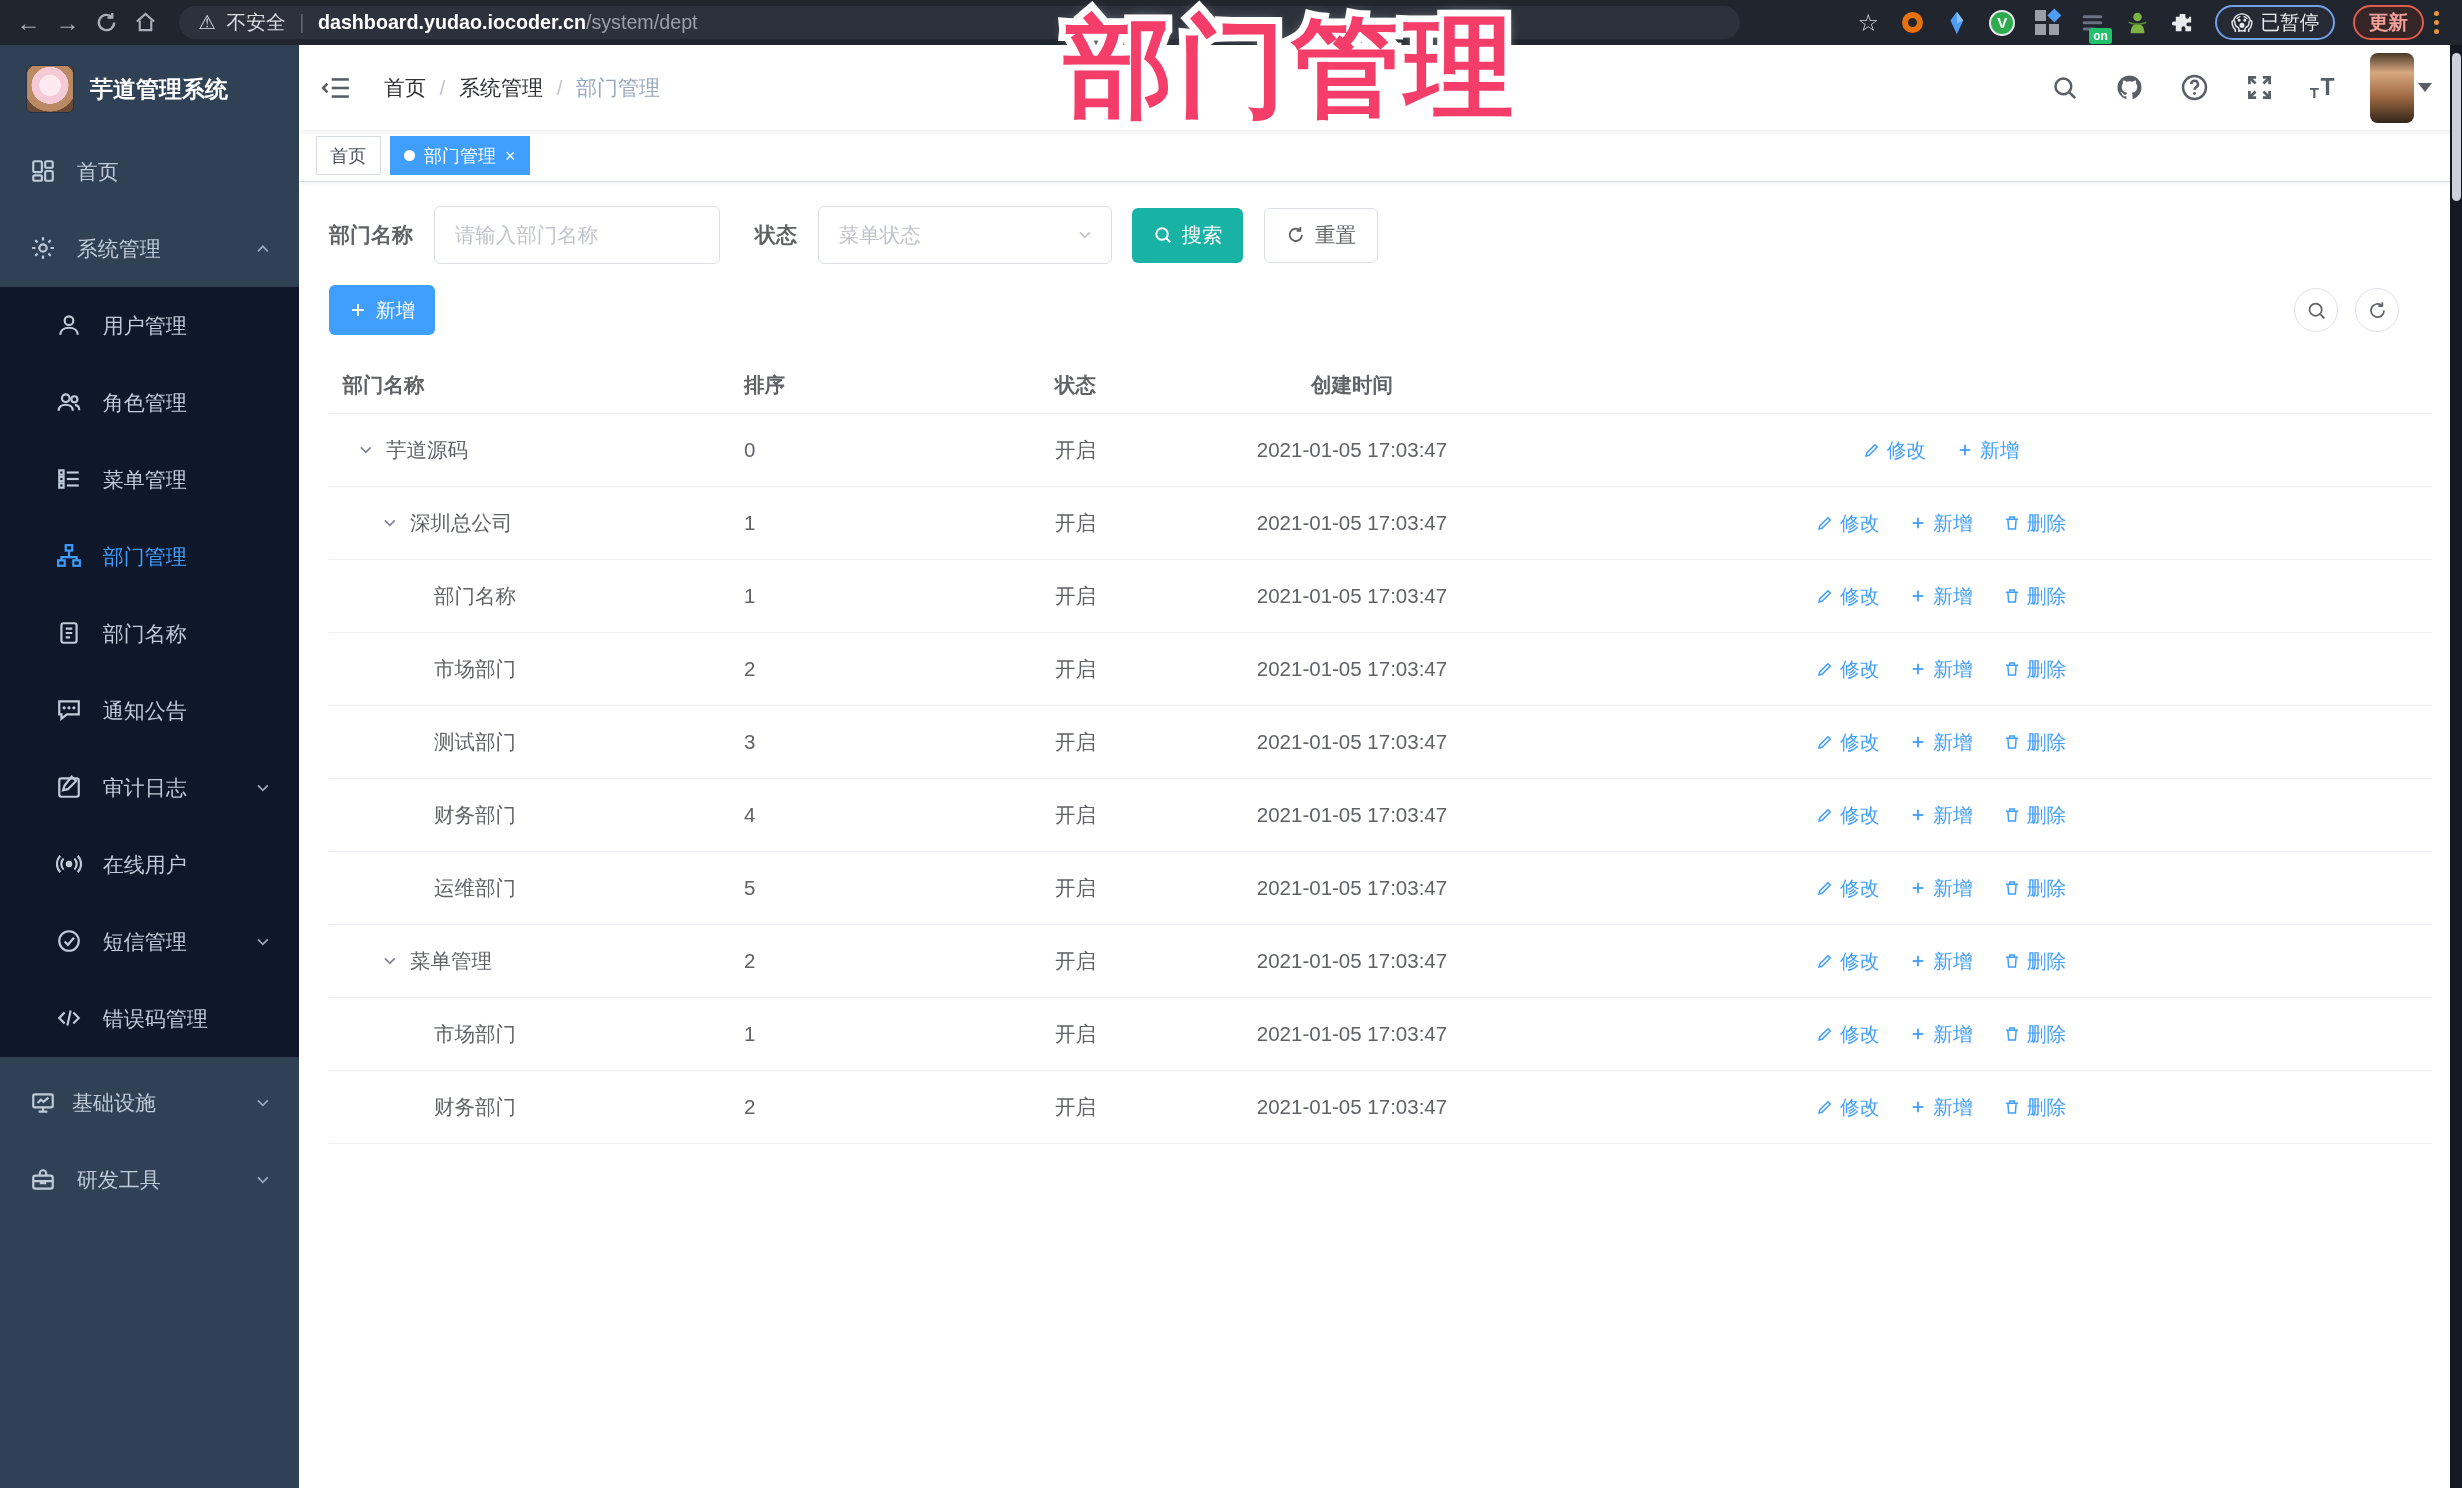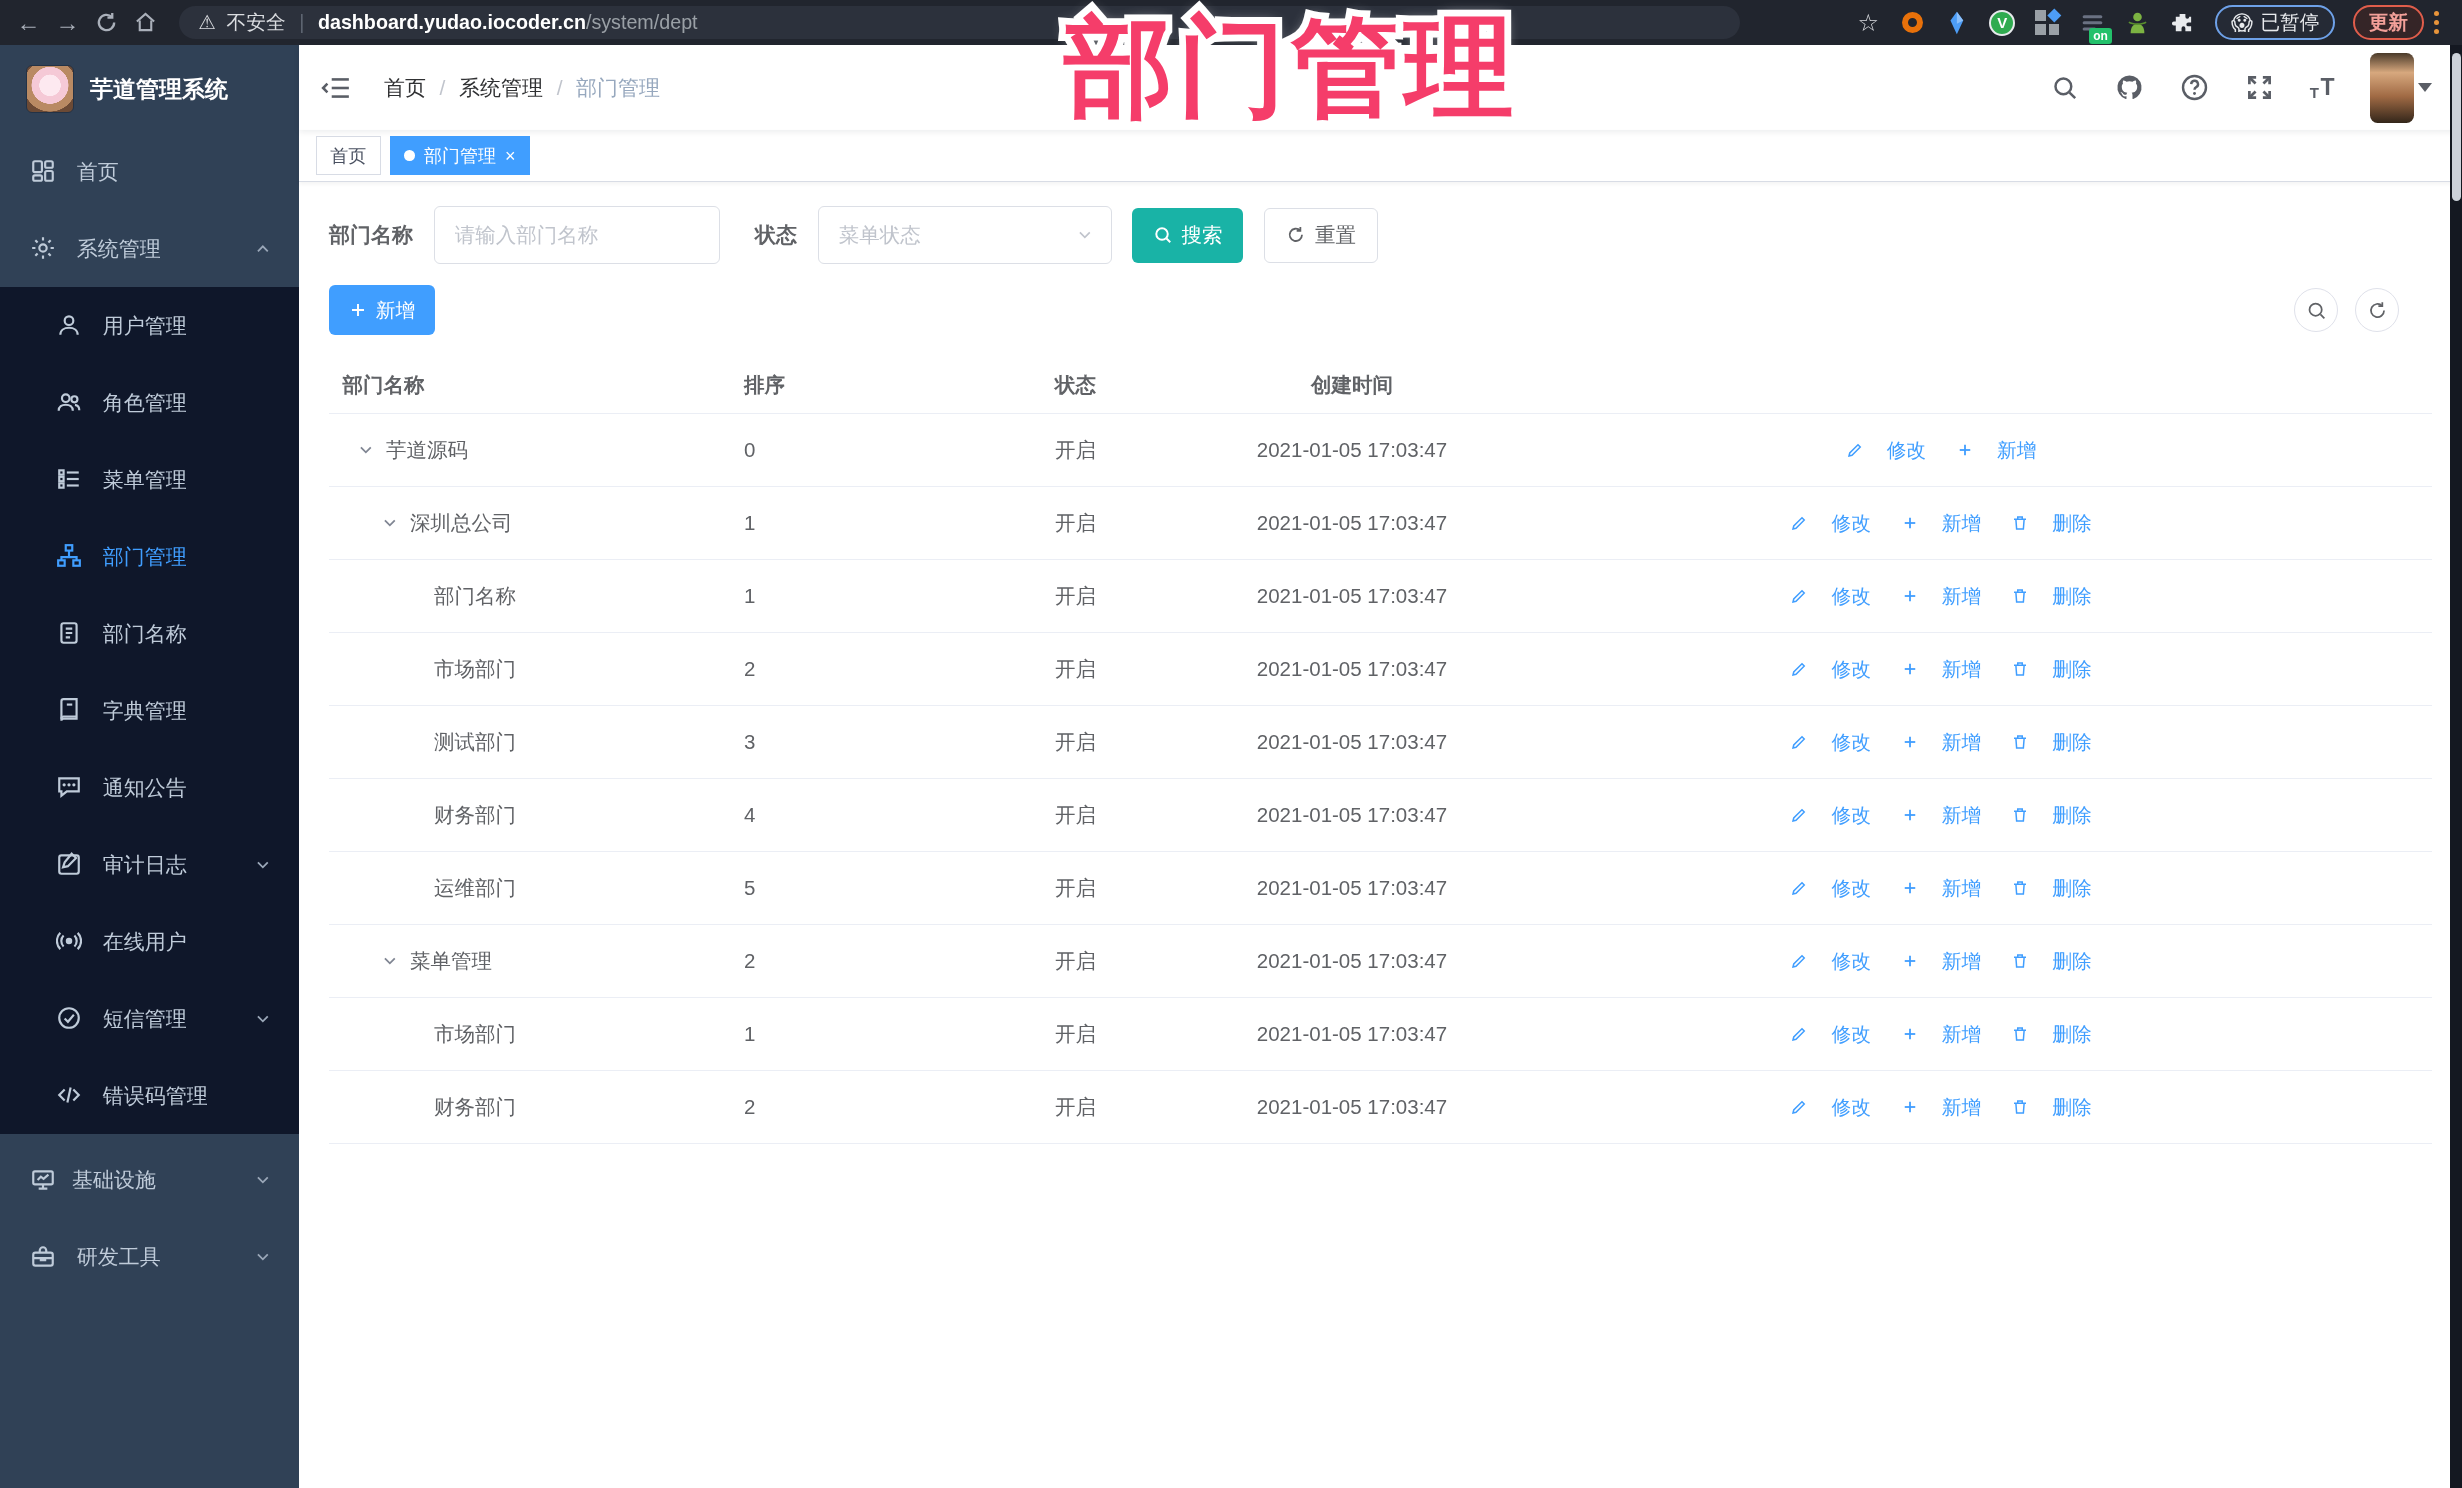--- a/index.html
+++ b/index.html
@@ -90,21 +90,21 @@
   .thead .col-name { padding-left:13.6px; }
   .tr .col-name { padding-left:27px; }
   .col-sort { width:273px; padding-left:6px; }
   .col-status { width:129px; text-align:center; }
   .col-time { width:424px; text-align:center; }
   .col-ops { flex:1; display:flex; align-items:center; justify-content:center; gap:30px; padding-right:114px; }
   .thead .col-ops { padding-right:114px; }
   .arrow { width:30px; height:21px; display:flex; align-items:center; color:#808693; flex-shrink:0; }
   .arrow.ph { visibility:hidden; }
   .ind1 { margin-left:24px; } .ind2 { margin-left:48px; }
-  .oplink { color:#409EFF; display:inline-flex; align-items:center; gap:23px; font-size:19.7px; text-decoration:none; cursor:pointer; white-space:nowrap; }
+  .oplink { color:#409EFF; display:inline-flex; align-items:center; gap:6px; font-size:19.7px; text-decoration:none; cursor:pointer; white-space:nowrap; }
 
   
   .watermark { position:absolute; left:1064px; top:7.6px; z-index:60; font-size:109px; font-weight:700; letter-spacing:4.5px; line-height:1.1; pointer-events:none; }
   .wm-stroke { position:absolute; left:0; top:0; color:#fff; -webkit-text-stroke:13.6px #ffffff; text-shadow:0 0 13.6px rgba(255,255,255,.85); }
   .wm-fill { position:relative; color:#f53d6a; }
   .page-scrollbar { position:absolute; right:0; top:45px; width:12px; height:1443px; background:#141821; z-index:45; }
   .page-scrollbar .thumb { position:absolute; left:1.5px; top:7.6px; width:9px; height:148px; border-radius:4.5px; background:#ccd1d9; }
 </style>
 </head>
 <body>
@@ -278,30 +278,20 @@
           <svg width="26" height="26" viewBox="0 0 24 24" fill="none" stroke="currentColor" stroke-width="2">
               <rect x="5" y="3" width="14" height="18" rx="2"></rect>
               <path d="M9 8h6M9 12h6M9 16h4"></path>
             </svg>
         </span>
         <span>部门名称</span>
       </div>
       <div class="si">
         <span class="sicon">
           <svg width="26" height="26" viewBox="0 0 24 24" fill="none" stroke="currentColor" stroke-width="2">
-              <path d="M5 4a2 2 0 0 1 2-2h12v18H7a2 2 0 0 0-2 2z"></path>
-              <path d="M5 20a2 2 0 0 1 2-2h12"></path>
-              <path d="M10 7h5"></path>
-            </svg>
-        </span>
-        <span>字典管理</span>
-      </div>
-      <div class="si">
-        <span class="sicon">
-          <svg width="26" height="26" viewBox="0 0 24 24" fill="none" stroke="currentColor" stroke-width="2">
               <path d="M3 4h18v12H10l-5 4v-4H3z"></path>
               <path d="M7.5 10h.01M12 10h.01M16.5 10h.01" stroke-width="3" stroke-linecap="round"></path>
             </svg>
         </span>
         <span>通知公告</span>
       </div>
       <div class="si">
         <span class="sicon">
           <svg width="26" height="26" viewBox="0 0 24 24" fill="none" stroke="currentColor" stroke-width="2">
               <rect x="3" y="4" width="18" height="17" rx="2"></rect>

